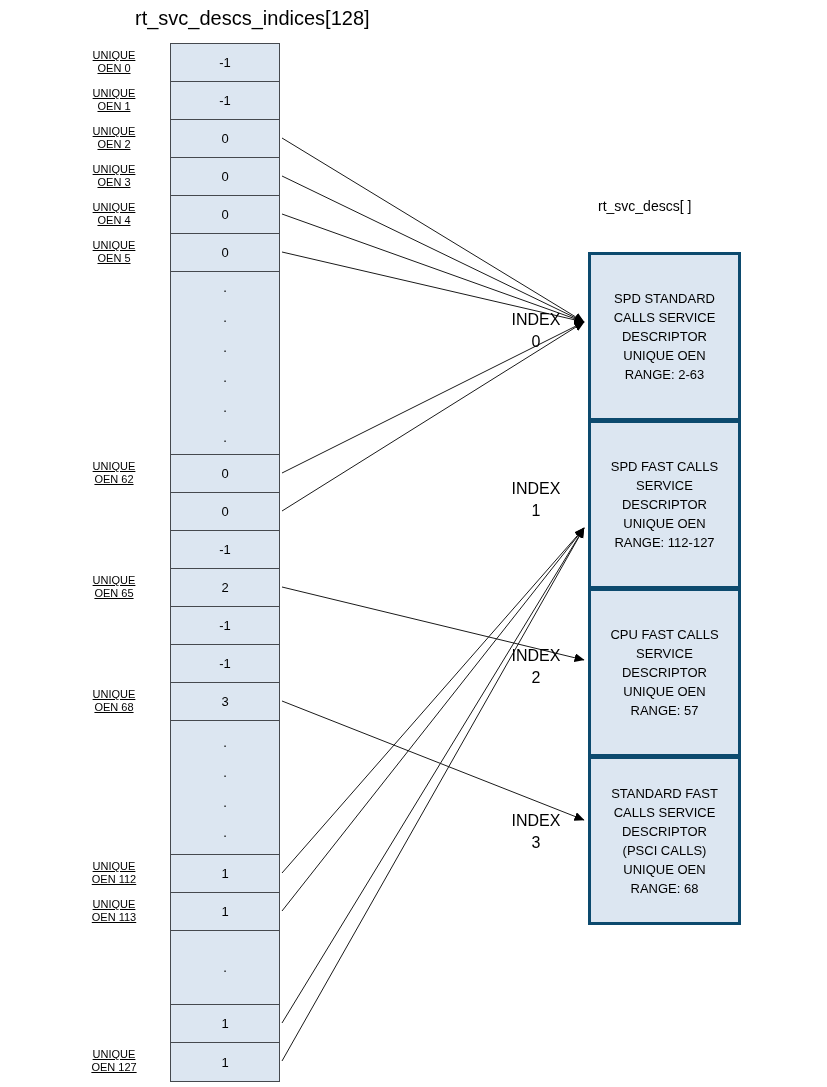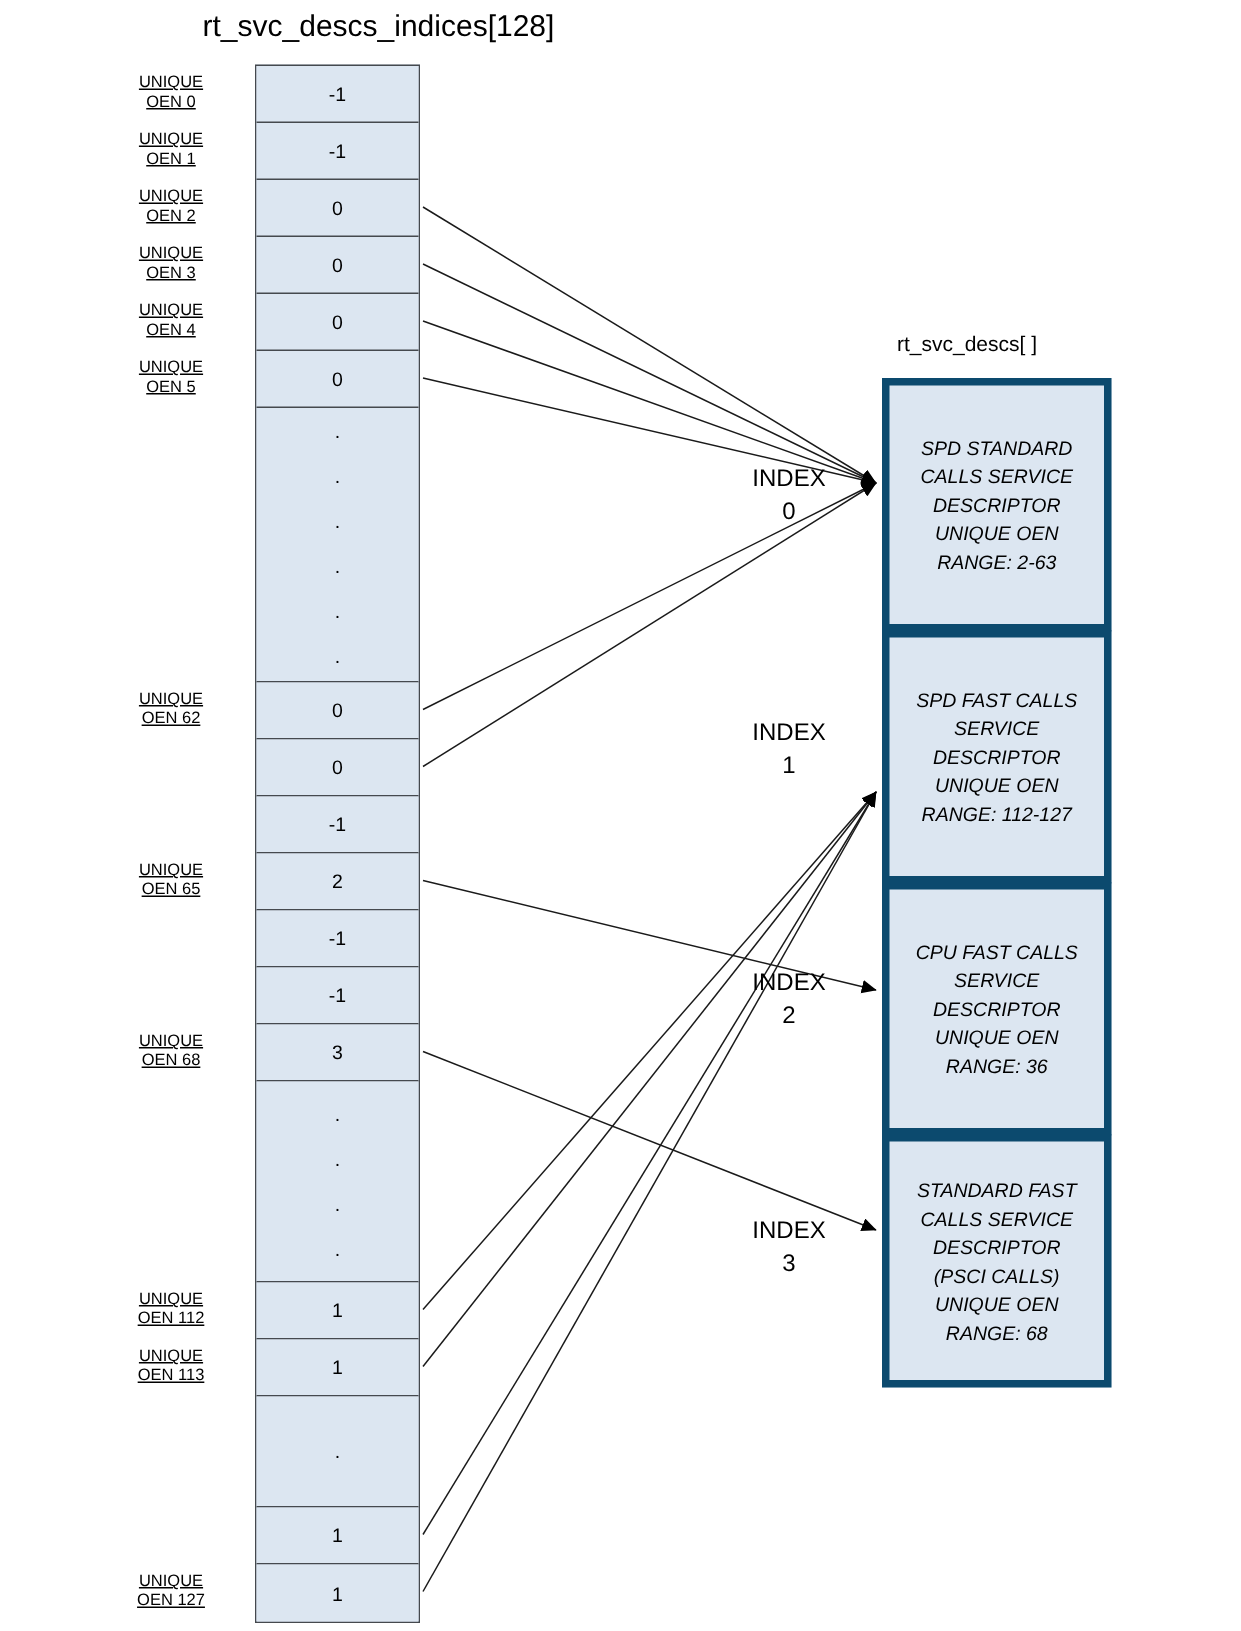--- a/index.html
+++ b/index.html
@@ -4,21 +4,21 @@
 <style>
   * { margin:0; padding:0; box-sizing:border-box; }
   html,body { background:#ffffff; }
   body { font-family:"Liberation Sans", sans-serif; color:#000; }
 
   .canvas { position:relative; width:827px; height:1087px; background:#fff; overflow:hidden; }
 
   .arrows { position:absolute; left:0; top:0; width:827px; height:1087px; pointer-events:none; }
 
   .array-title { position:absolute; left:135px; top:7px; font-size:20px; white-space:nowrap; }
-  .descs-title { position:absolute; left:598px; top:221px; font-size:14px; white-space:nowrap; }
+  .descs-title { position:absolute; left:598px; top:198px; font-size:14px; white-space:nowrap; }
 
   .array {
     position:absolute; left:170px; top:43px; width:110px;
     border:1px solid #45494e; background:#dce6f1;
   }
   .cell {
     width:100%; background:#dce6f1; border-bottom:1px solid #45494e;
     display:flex; align-items:center; justify-content:center;
     font-size:13px; text-align:center;
   }
@@ -30,29 +30,29 @@
   .cell.dots-a, .cell.dots-b, .cell.dots-c { white-space:pre-line; line-height:30px; }
 
   .oen-label {
     position:absolute; left:60px; width:108px; text-align:center;
     font-size:11px; line-height:13px; white-space:pre-line;text-decoration:underline;
   }
 
   .descs { position:absolute; left:588px; top:252px; width:153px; }
   .desc-box {
     width:153px; height:169px; margin-top:-1px;
-    background:#dce6f1; border:5px solid #0c4a6e;
+    background:#dce6f1; border:3px solid #0c4a6e;
     display:flex; align-items:center; justify-content:center;
     text-align:center; font-size:13px; line-height:19px;
-    white-space:pre-line; padding:16px 8px;font-style:italic;
+    white-space:pre-line; padding:16px 8px;
   }
   .desc-box:first-child { margin-top:0; }
 
   .index-label {
-    position:absolute; width:80px; left:486px; text-align:center;
+    position:absolute; width:80px; left:496px; text-align:center;
     font-size:16px; line-height:22px; white-space:pre-line;
   }
   .idx0 { top:309px; }
   .idx1 { top:478px; }
   .idx2 { top:645px; }
   .idx3 { top:810px; }
 </style>
 </head>
 <body>
 
@@ -158,21 +158,21 @@
 RANGE: 2-63</div>
     <div class="desc-box">SPD FAST CALLS
 SERVICE
 DESCRIPTOR
 UNIQUE OEN
 RANGE: 112-127</div>
     <div class="desc-box">CPU FAST CALLS
 SERVICE
 DESCRIPTOR
 UNIQUE OEN
-RANGE: 36</div>
+RANGE: 57</div>
     <div class="desc-box">STANDARD FAST
 CALLS SERVICE
 DESCRIPTOR
 (PSCI CALLS)
 UNIQUE OEN
 RANGE: 68</div>
   </div>
 
 </div>
 

